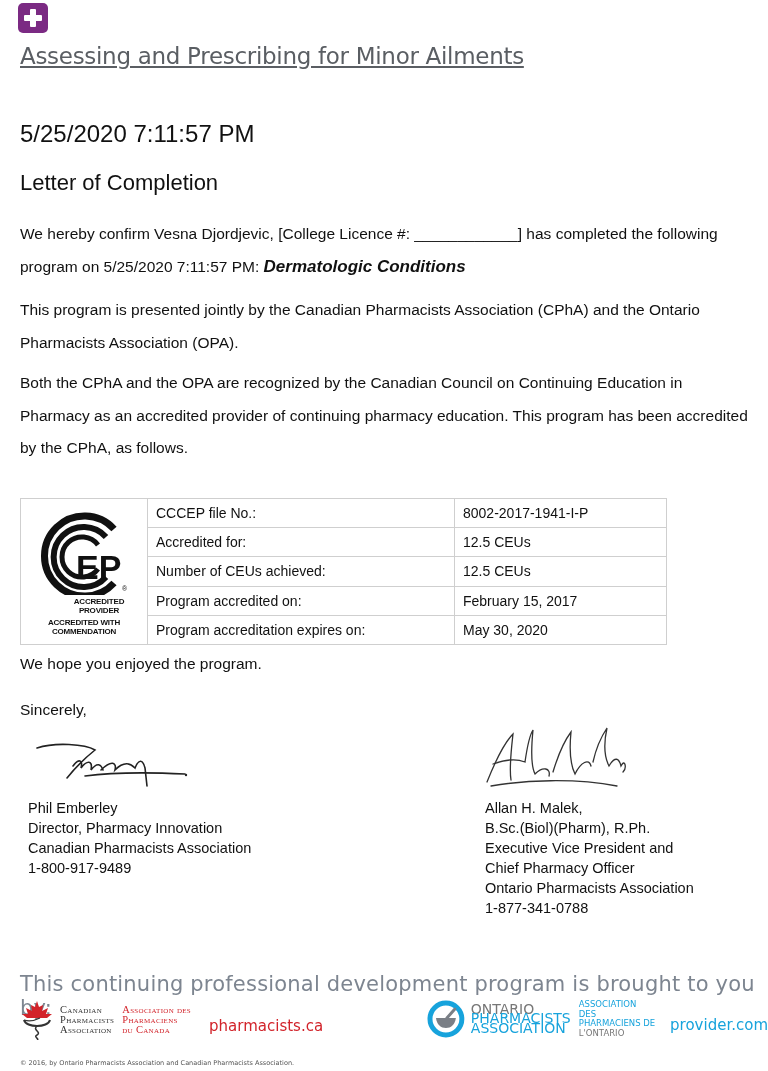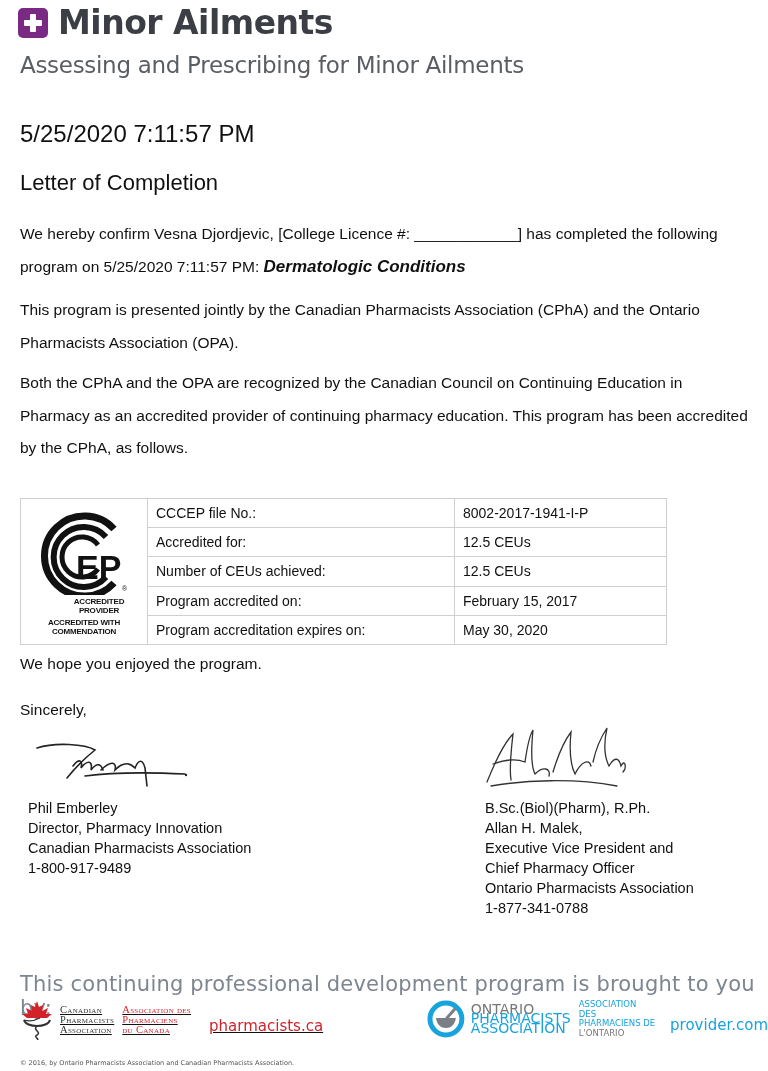--- a/index.html
+++ b/index.html
@@ -5,21 +5,21 @@
   * { margin: 0; padding: 0; box-sizing: border-box; }
   html, body { width: 768px; height: 1071px; background: #ffffff; overflow: hidden; }
   body { position: relative; font-family: "Liberation Sans", sans-serif; color: #111; }
 
   .header { position: absolute; left: 18px; top: 3px; }
   .brand-row { display: flex; align-items: center; }
   .brand-icon { width: 30px; height: 30px; background: #7b2a83; border-radius: 5px; position: relative; margin-right: 10px; }
   .brand-icon::before { content: ""; position: absolute; left: 6px; top: 12px; width: 18px; height: 6px; background: #fff; border-radius: 1px; }
   .brand-icon::after { content: ""; position: absolute; left: 12px; top: 6px; width: 6px; height: 18px; background: #fff; border-radius: 1px; }
   .brand-title { font-family: "DejaVu Sans", sans-serif; font-size: 33px; color: #3b3f45; font-weight: bold; letter-spacing: -0.5px; }
-  .brand-subtitle { font-family: "DejaVu Sans", sans-serif; font-size: 23px; color: #5a5e63; font-weight: normal; margin-top: 10px; margin-left: 2px; letter-spacing: -0.3px; }
+  .brand-subtitle { font-family: "DejaVu Sans", sans-serif; font-size: 23px; color: #5a5e63; font-weight: normal; margin-top: 10px; margin-left: 2px; letter-spacing: -0.3px; text-decoration: underline; }
 
   .date-heading { position: absolute; left: 20px; top: 120px; font-size: 24px; color: #111; }
   .letter-heading { position: absolute; left: 20px; top: 170px; font-size: 22px; color: #111; }
 
   .para { position: absolute; left: 20px; width: 730px; font-size: 15.5px; line-height: 32.5px; color: #111; }
   .para .prog-name { font-weight: bold; font-style: italic; font-size: 17px; }
   .p1 { top: 218px; }
   .p2 { top: 294px; }
   .p3 { top: 367px; }
 
@@ -37,21 +37,21 @@
   .c2 { top: 701px; }
 
   .sig { position: absolute; }
   .sig1 { left: 35px; top: 740px; }
   .sig2 { left: 485px; top: 722px; }
   .signer { position: absolute; font-size: 14.5px; line-height: 20px; color: #111; }
   .signer1 { left: 28px; top: 798px; }
   .signer2 { left: 485px; top: 798px; }
 
   .footer-intro { position: absolute; left: 20px; top: 972px; font-family: "DejaVu Sans", sans-serif; font-size: 21px; color: #7d8590; letter-spacing: 0.2px; }
-  .cpha { position: absolute; left: 20px; top: 1000px; display: flex; align-items: center; text-decoration: underline; }
+  .cpha { position: absolute; left: 20px; top: 1000px; display: flex; align-items: center; }
   .cpha-en { font-family: "Liberation Serif", serif; font-size: 10.5px; line-height: 10px; color: #333; margin-left: 6px; font-variant: small-caps; letter-spacing: 0.3px; }
   .cpha-fr { font-family: "Liberation Serif", serif; font-size: 10.5px; line-height: 10px; color: #d2232a; margin-left: 8px; font-variant: small-caps; letter-spacing: 0.3px; }
   .cpha-url { font-family: "DejaVu Sans", sans-serif; font-size: 15px; color: #d2232a; margin-left: 18px; margin-top: 12px; }
 
   .opa { position: absolute; left: 427px; top: 1000px; display: flex; align-items: center; }
   .opa-en { font-family: "DejaVu Sans", sans-serif; font-size: 14px; line-height: 9.5px; margin-left: 6px; }
   .opa-en .l1 { color: #777; }
   .opa-en .l2, .opa-en .l3 { color: #17a3dc; }
   .opa-fr { font-family: "DejaVu Sans", sans-serif; font-size: 8.5px; line-height: 9.5px; margin-left: 8px; }
   .opa-fr .l1, .opa-fr .l2 { color: #17a3dc; }
@@ -59,21 +59,20 @@
   .opa-url { font-family: "DejaVu Sans", sans-serif; font-size: 15px; color: #17a3dc; margin-left: 14px; margin-top: 12px; }
 
   .copyright { position: absolute; left: 20px; top: 1059px; font-family: "DejaVu Sans", sans-serif; font-size: 6.5px; color: #555; }
 </style>
 </head>
 <body>
 
 <div class="header">
   <div class="brand-row">
     <div class="brand-icon"></div>
-    <div class="brand-title">Minor Ailments</div>
   </div>
   <div class="brand-subtitle">Assessing and Prescribing for Minor Ailments</div>
 </div>
 
 <div class="date-heading">5/25/2020 7:11:57 PM</div>
 <div class="letter-heading">Letter of Completion</div>
 
 <div class="para p1"><span>We hereby confirm Vesna Djordjevic, [College Licence #: ____________] has completed the following program on 5/25/2020 7:11:57 PM: </span><span class="prog-name">Dermatologic Conditions</span></div>
 <div class="para p2">This program is presented jointly by the Canadian Pharmacists Association (CPhA) and the Ontario Pharmacists Association (OPA).</div>
 <div class="para p3">Both the CPhA and the OPA are recognized by the Canadian Council on Continuing Education in Pharmacy as an accredited provider of continuing pharmacy education. This program has been accredited by the CPhA, as follows.</div>
@@ -144,22 +143,22 @@
   <g fill="none" stroke="#333" stroke-width="1.3" stroke-linecap="round">
     <path d="M2 60 C10 40 20 20 28 12 C26 30 24 46 26 58"></path>
     <path d="M8 42 C20 38 30 36 40 40 C42 26 44 14 48 8 C46 28 46 44 50 52 C58 44 66 46 64 54"></path>
     <path d="M68 50 C74 30 80 18 86 10 C84 30 86 44 90 52 C96 40 104 36 106 44"></path>
     <path d="M108 40 C112 22 118 12 122 6 C118 24 120 36 124 44 C130 34 134 36 136 44 C140 36 142 46 138 50"></path>
     <path d="M6 64 C40 58 90 56 132 64"></path>
   </g>
 </svg>
 
 <div class="signer signer2">
+  <div>Allan H. Malek,</div>
   <div>B.Sc.(Biol)(Pharm), R.Ph.</div>
-  <div>Allan H. Malek,</div>
   <div>Executive Vice President and</div>
   <div>Chief Pharmacy Officer</div>
   <div>Ontario Pharmacists Association</div>
   <div>1-877-341-0788</div>
 </div>
 
 <div class="footer-intro">This continuing professional development program is brought to you by:</div>
 
 <div class="cpha">
   <svg width="34" height="40" viewBox="0 0 34 40">

